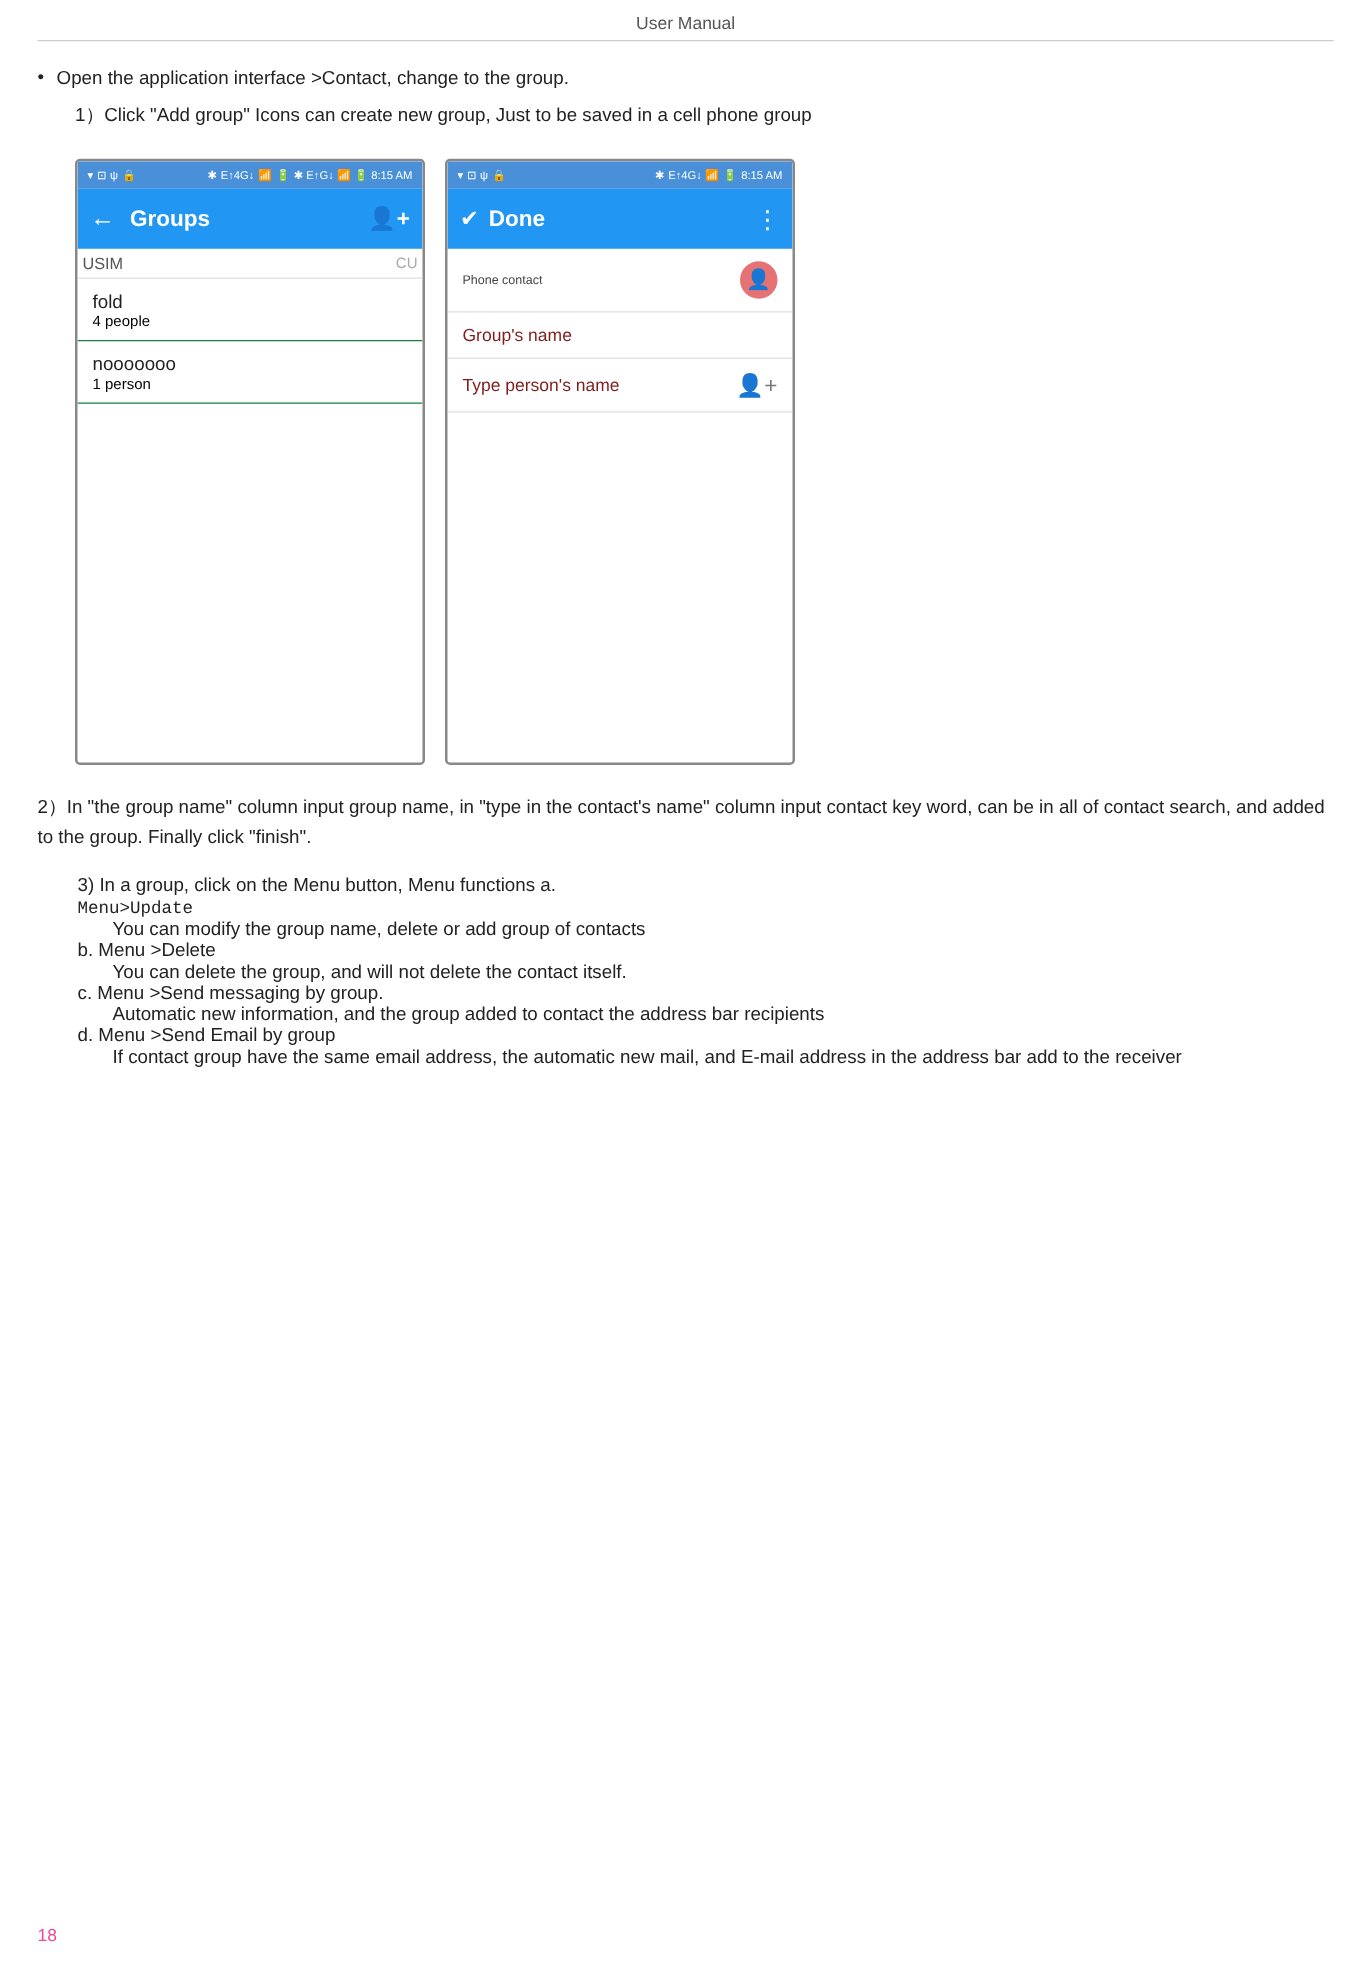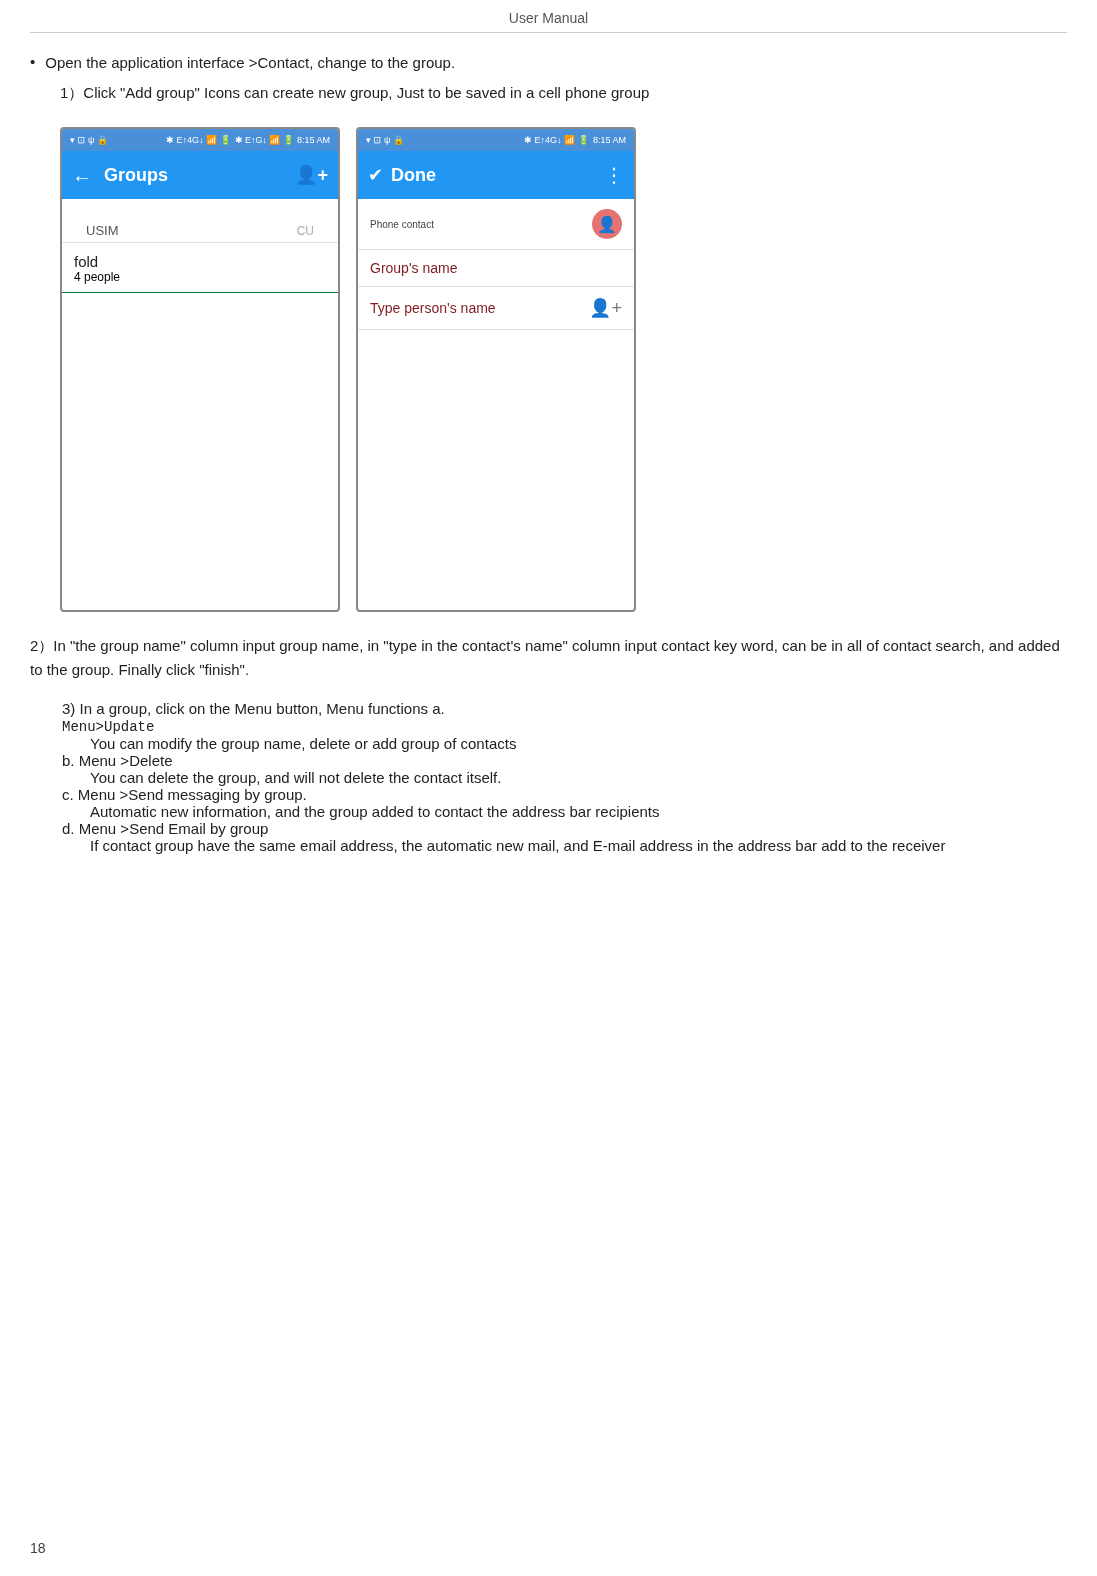--- a/index.html
+++ b/index.html
@@ -126,25 +126,24 @@
     }
 
     
     .phone-content {
       padding: 0;
     }
 
     
     .list-section-header {
       display: flex;
-      align-items: flex-end;
+      align-items: flex-start;
       justify-content: space-between;
-      padding: 4px 24px;
+      padding: 4px 4px;
       border-bottom: 1px solid #e0e0e0;
-      margin-top: 20px;
     }
     .section-label {
       font-size: 13px;
       color: #555;
     }
     .section-tag {
       font-size: 12px;
       color: #aaa;
     }
 
@@ -210,21 +209,21 @@
     .monospace {
       font-family: 'Courier New', monospace;
       font-size: 14px;
     }
 
     .page-number {
       position: absolute;
       bottom: 20px;
       left: 30px;
       font-size: 14px;
-      color: #404040;
+      color: #ec4899;
       text-align: center;
     }
 
     .big-section {
       margin-top: 18px;
     }
   </style>
 </head>
 <body>
 
@@ -268,20 +267,24 @@
     <div class="list-section-header">
       <span class="section-label">USIM</span>
       <span class="section-tag">CU</span>
     </div>
 
     <div class="phone-content">
       <div class="list-item">
         <div class="list-item-name">fold</div>
         <div class="list-item-sub">4 people</div>
       </div>
+      <div class="list-item">
+        <div class="list-item-name">nooooooo</div>
+        <div class="list-item-sub">1 person</div>
+      </div>
 
       <div style="height: 280px;"></div>
     </div>
   </div>
 
   <div class="phone-frame">
 
     <div class="status-bar">
       <span class="status-icons">
         <span>▾</span>

